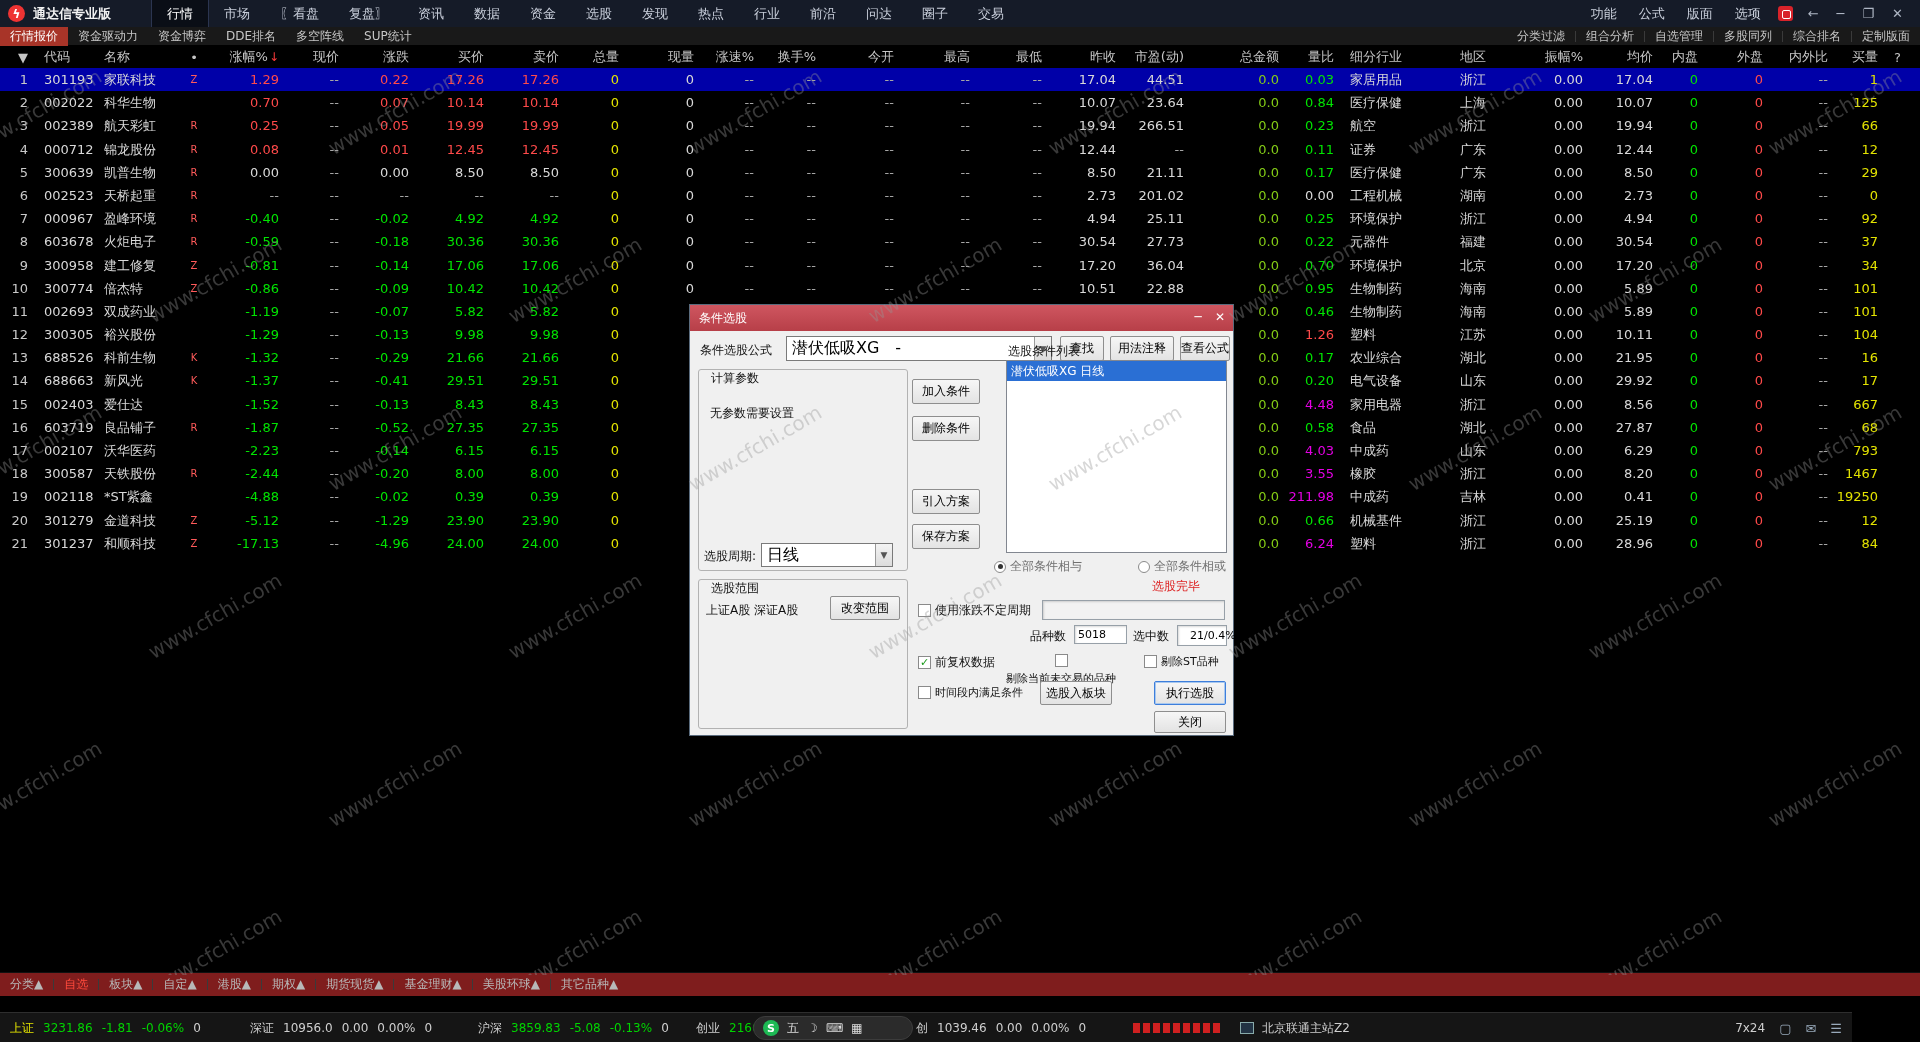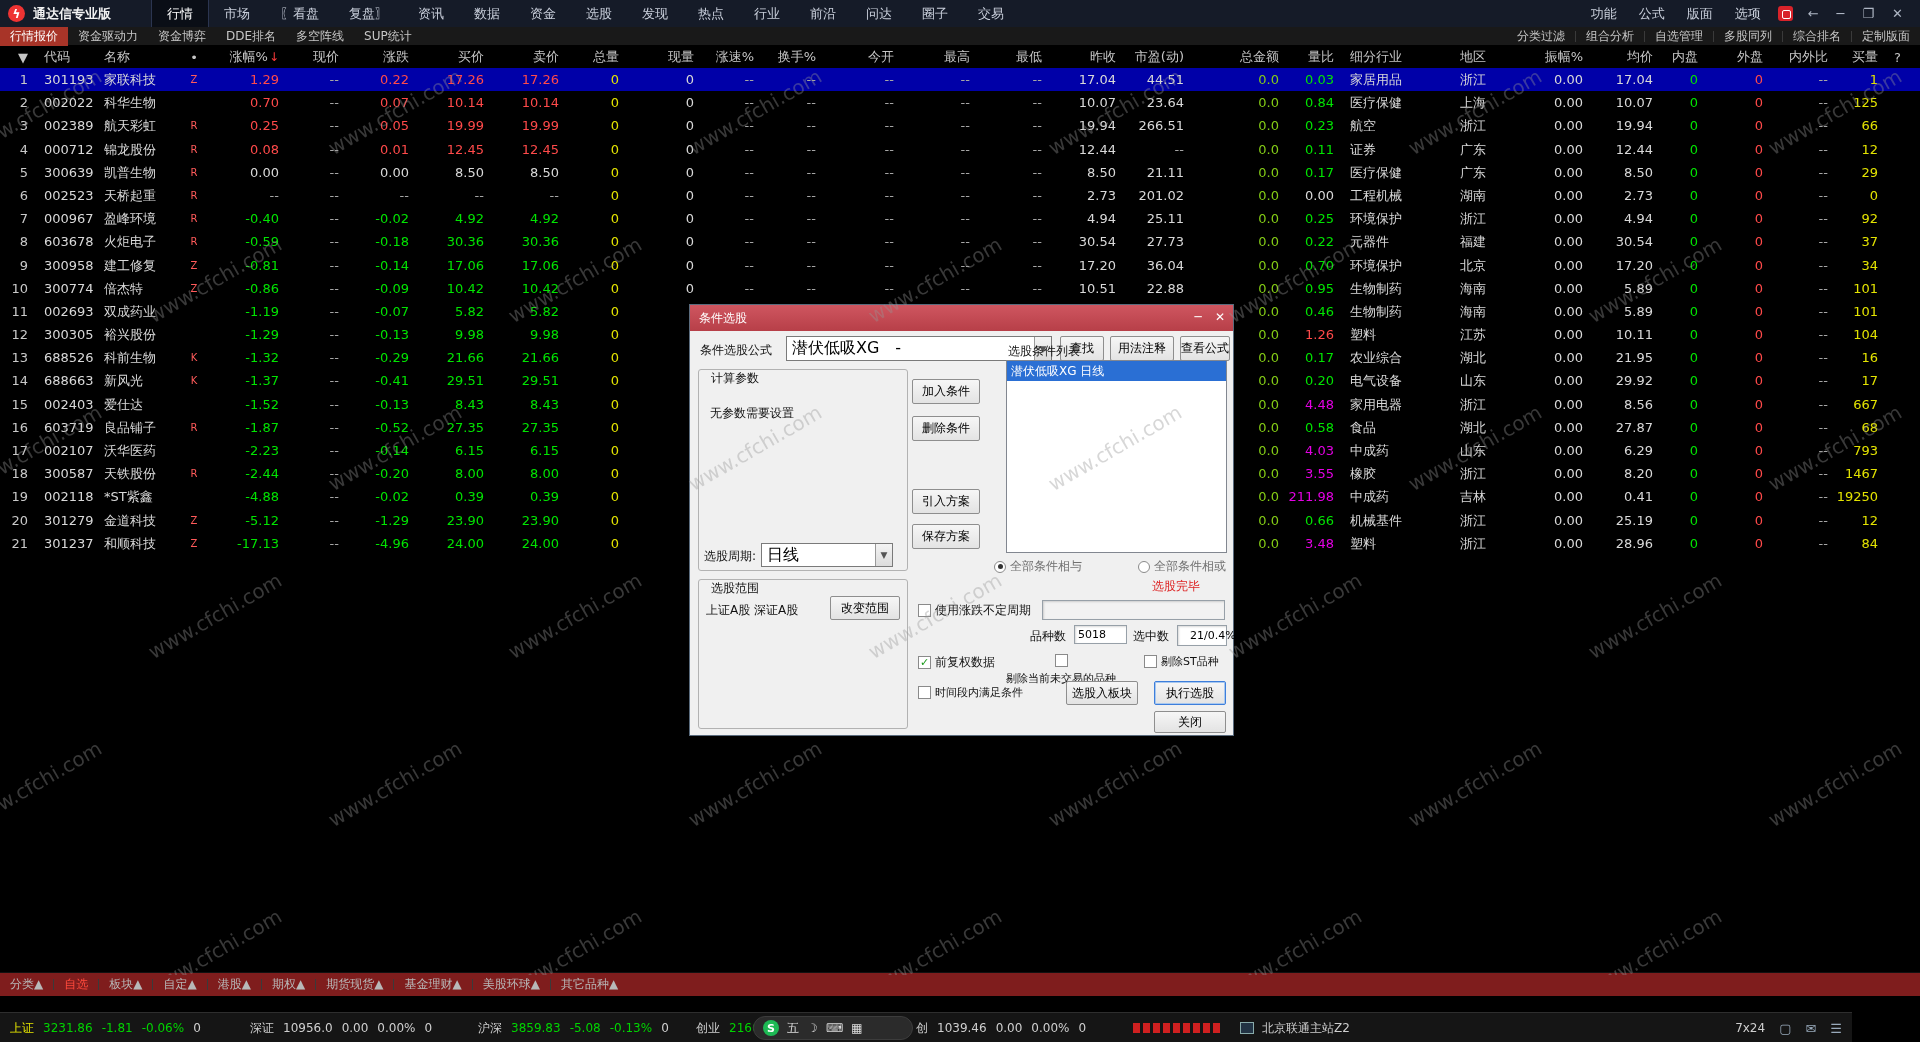--- a/index.html
+++ b/index.html
@@ -822,21 +822,21 @@
         <span class="cell a-r c-yel">0</span>
         <span class="cell a-r"></span>
         <span class="cell a-r"></span>
         <span class="cell a-r"></span>
         <span class="cell a-r"></span>
         <span class="cell a-r"></span>
         <span class="cell a-r"></span>
         <span class="cell a-r"></span>
         <span class="cell a-r"></span>
         <span class="cell a-r c-cyan">0.0</span>
-        <span class="cell a-r c-mag">3.48</span>
+        <span class="cell a-r c-mag">6.24</span>
         <span class="cell a-l c-wh">塑料</span>
         <span class="cell a-l c-wh">浙江</span>
         <span class="cell a-r c-wh">0.00</span>
         <span class="cell a-r c-wh">28.96</span>
         <span class="cell a-r c-grn">0</span>
         <span class="cell a-r c-red">0</span>
         <span class="cell a-r c-dim">--</span>
         <span class="cell a-r c-yel">84</span>
         <span class="cell a-l"></span>
       </div>
@@ -918,21 +918,21 @@
     </div>
     <div class="chkrow" style="left:454px;top:349px;">
       <span class="cb"></span>
       <span class="lbl" style="font-size:11px;">剔除ST品种</span>
     </div>
 
     <div class="chkrow" style="left:228px;top:380px;">
       <span class="cb"></span>
       <span class="lbl" style="font-size:11px;">时间段内满足条件</span>
     </div>
-    <div class="abs btn" style="left:376px;top:376px;width:72px;height:24px;">选股入板块</div>
+    <div class="abs btn" style="left:350px;top:376px;width:72px;height:24px;">选股入板块</div>
     <div class="abs btn def" style="left:464px;top:376px;width:72px;height:24px;">执行选股</div>
     <div class="abs btn" style="left:464px;top:406px;width:72px;height:22px;">关闭</div>
   </div>
 
   <div class="btabs">
       <span class="btab">分类▲</span>
       <span class="sep"></span>
       <span class="btab act">自选</span>
       <span class="sep"></span>
       <span class="btab">板块▲</span>

